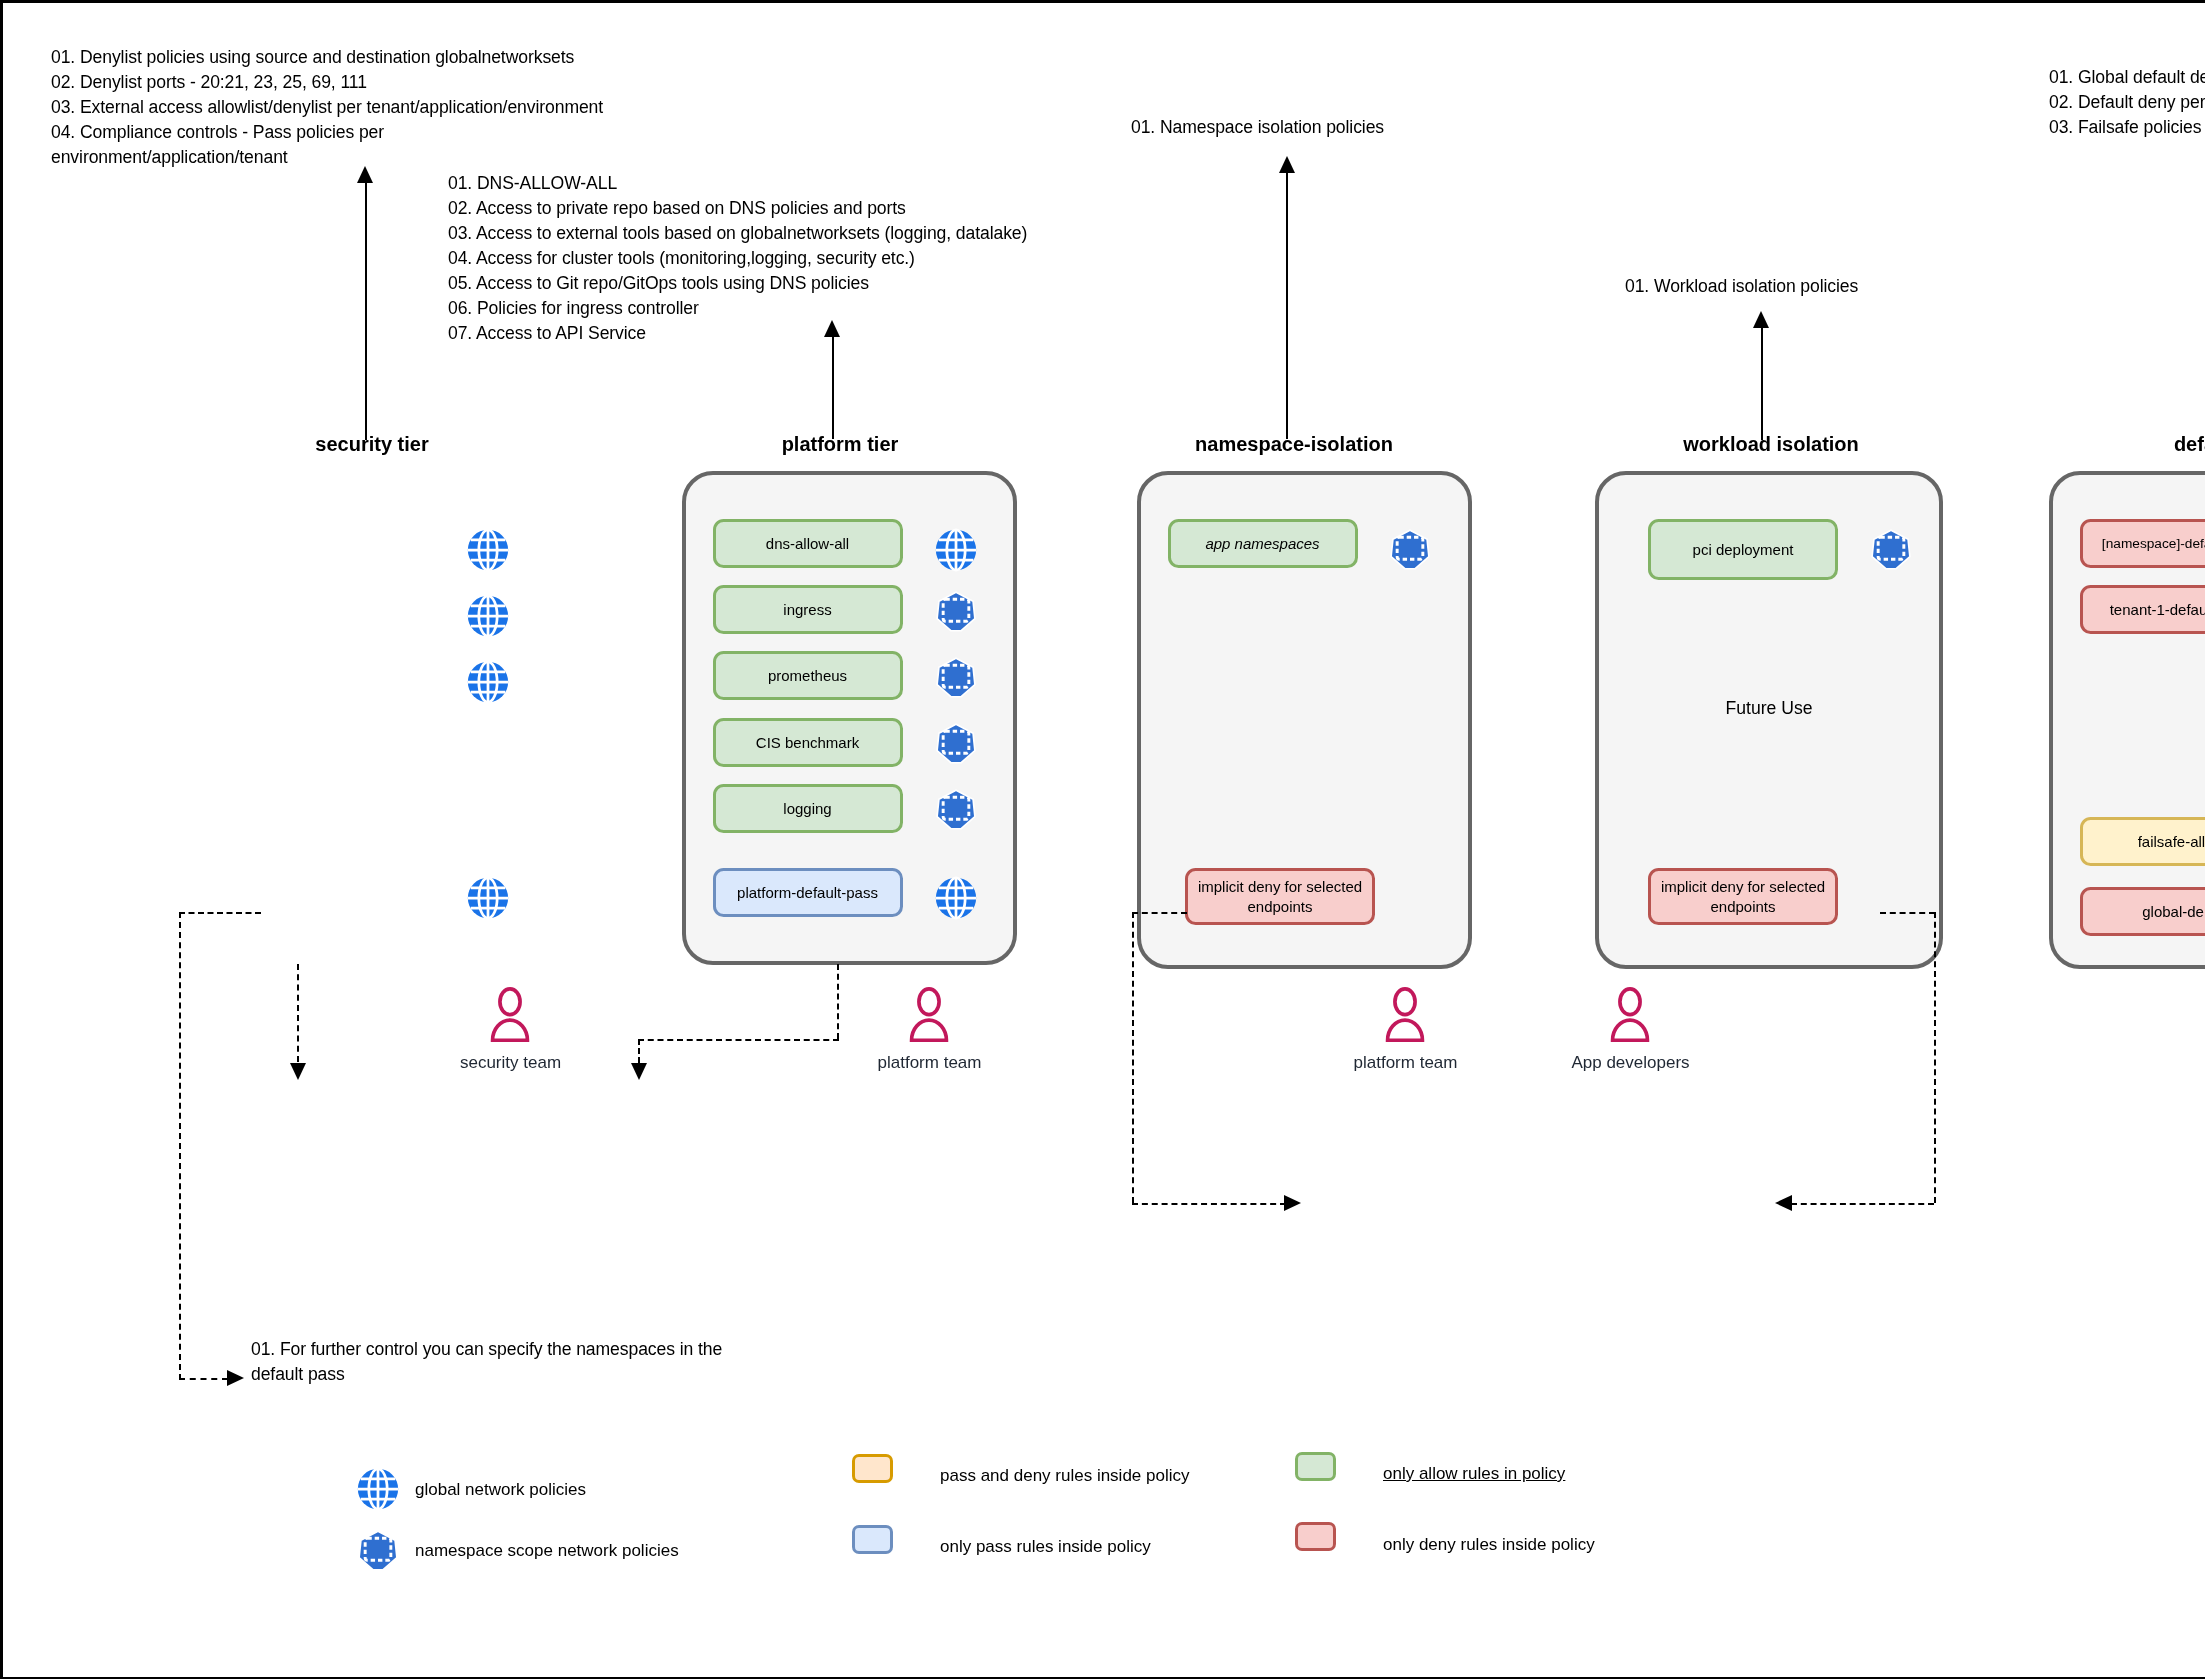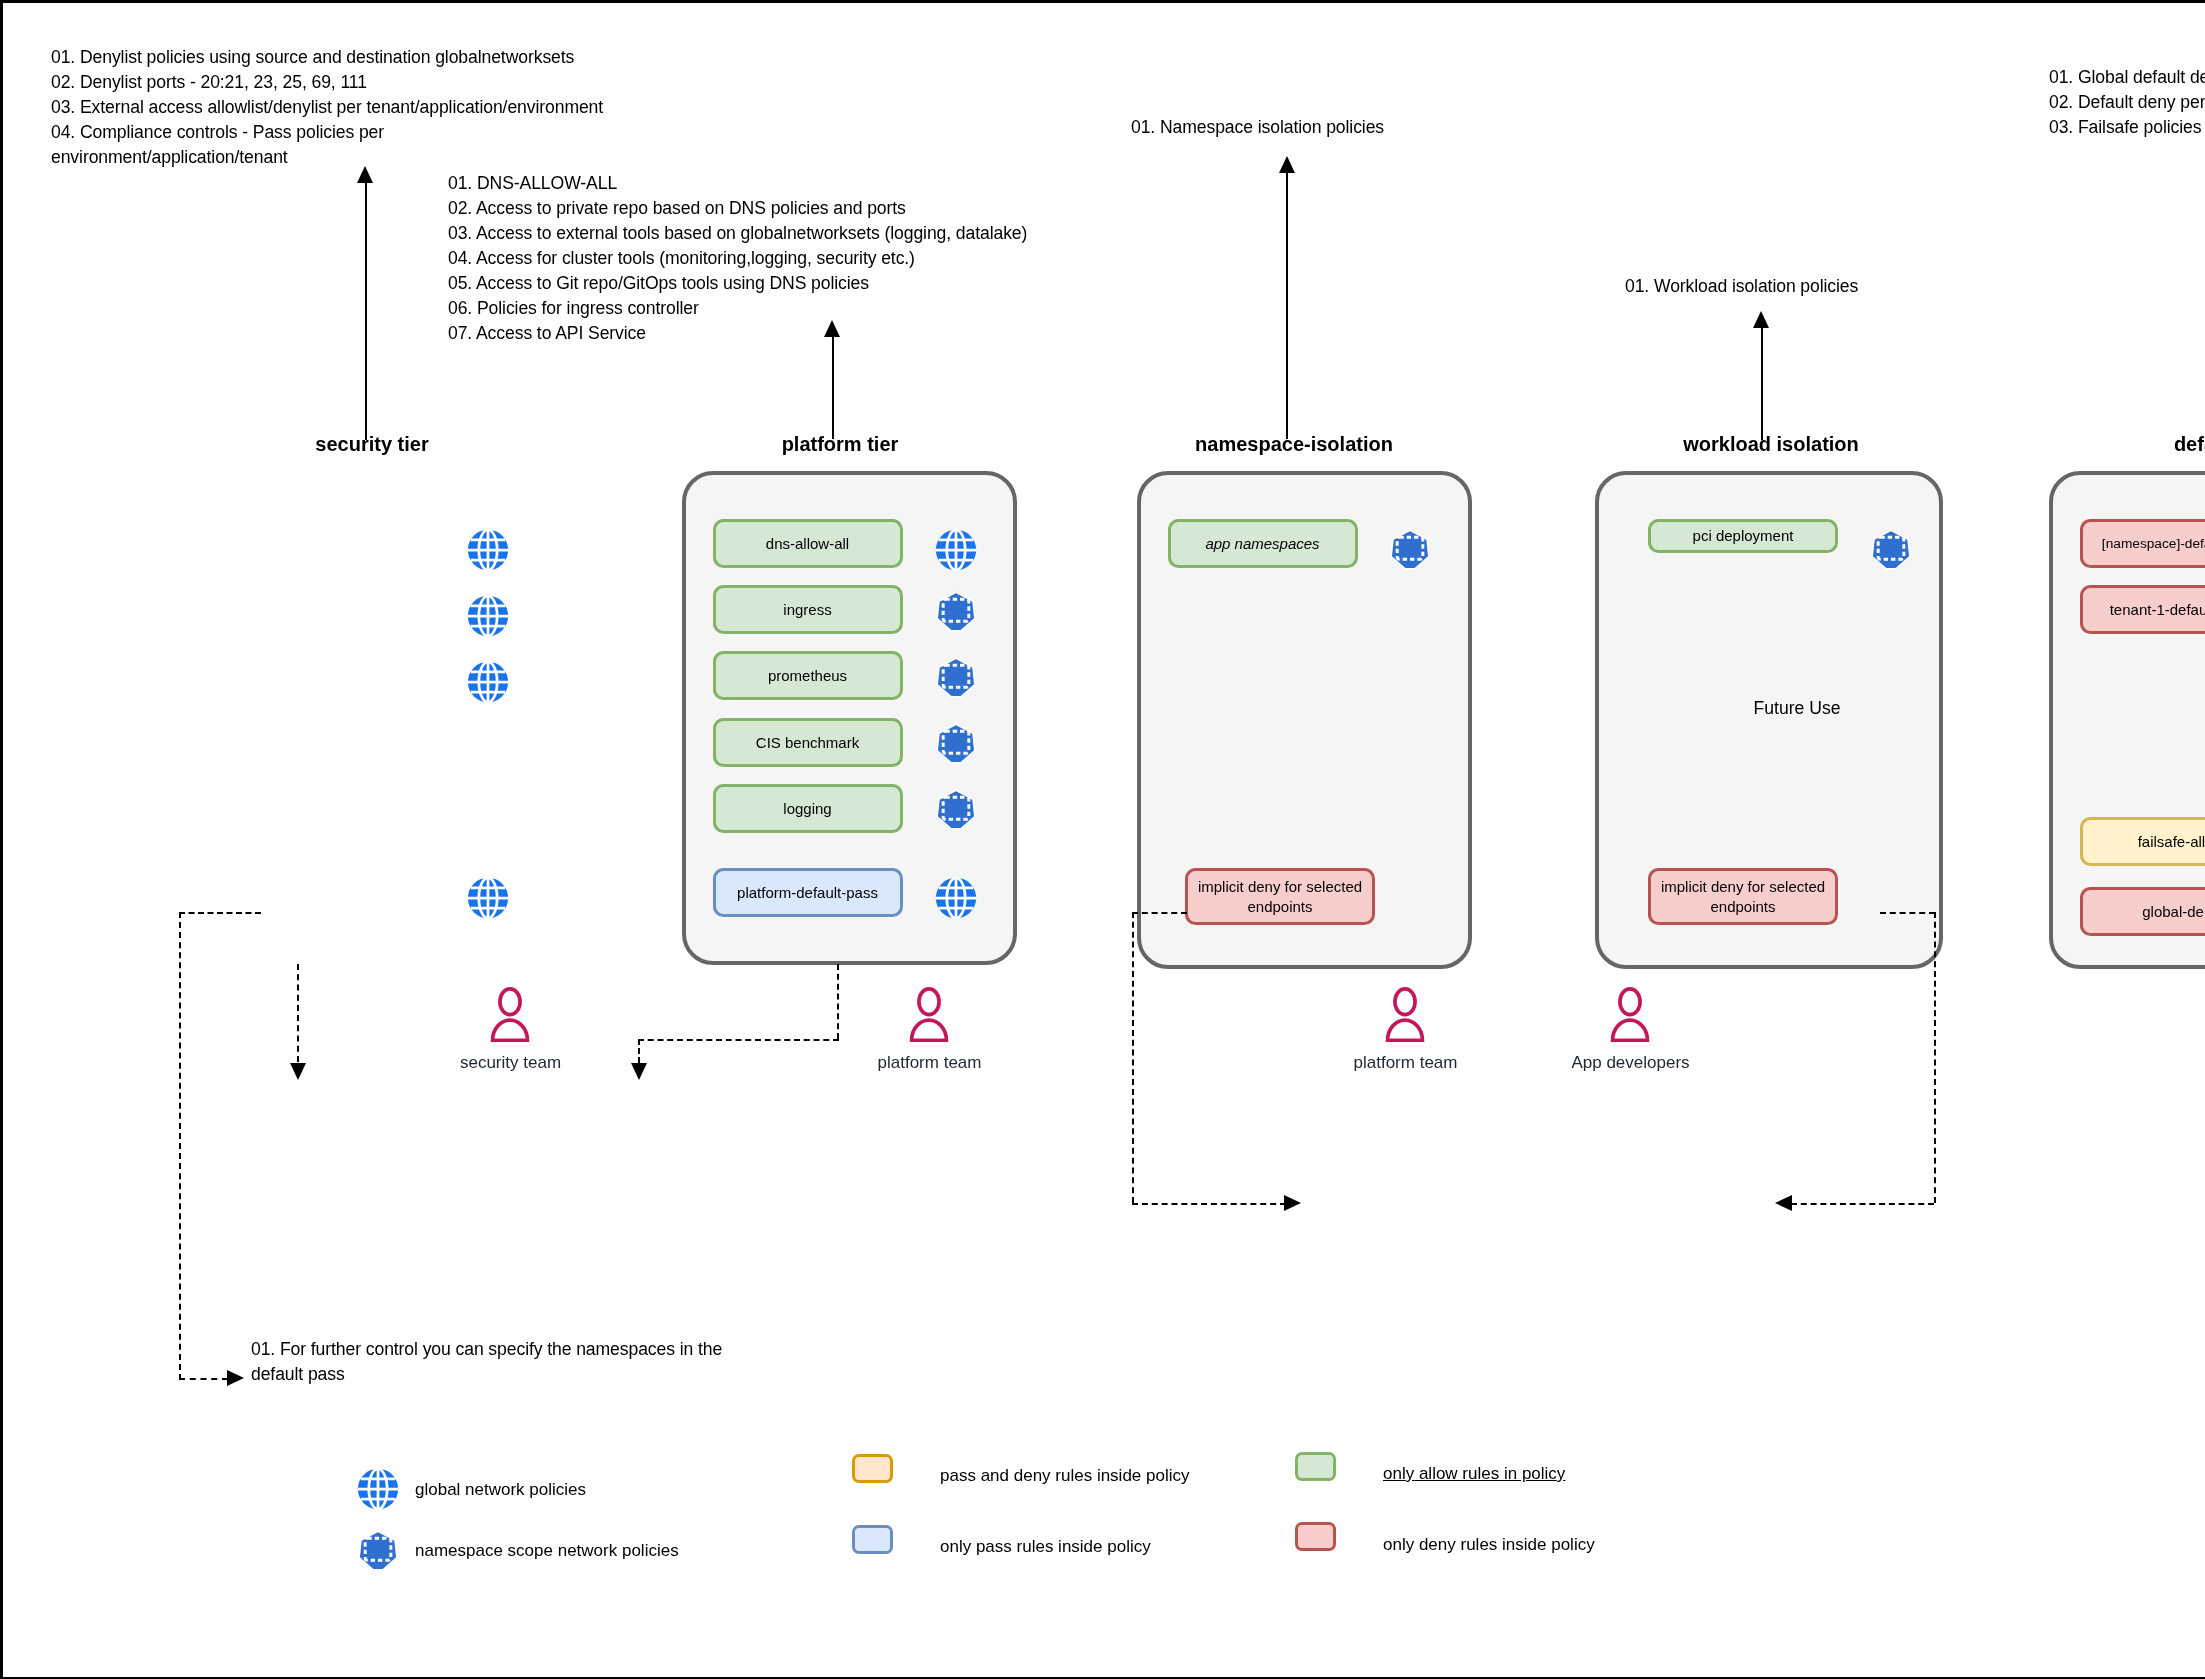--- a/index.html
+++ b/index.html
@@ -59,21 +59,21 @@
     padding:0 5.3px;
   }
   .pill.deny  {background:#f8cecc;border-color:#b85450;}
   .pill.allow {background:#d5e8d4;border-color:#82b366;}
   .pill.pass  {background:#dae8fc;border-color:#6c8ebf;}
   .pill.passdeny{background:#ffe6cc;border-color:#d79b00;}
   .pill.failsafe{background:#fff2cc;border-color:#d6b656;}
 
   .future-use{
     position:absolute;
-    font-size:17.6px;color:#000;text-align:center;width:100%;padding-left:28px;
+    font-size:17.6px;color:#000;text-align:center;width:100%;
   }
 
   
   .icon{position:absolute;}
 
   
   .person-label{
     position:absolute;
     font-size:17px;
     color:#1f2733;
@@ -280,21 +280,21 @@
     <div class="pill deny" style="left:44px;top:393px;width:190px;height:57px;">implicit deny for selected endpoints</div>
   </div>
   <span class="icon" style="left:1385px;top:525px;">
     <svg width="44" height="44" viewBox="0 0 24 24">
       <polygon points="12,1.2 21.3,6.1 22.3,15.6 14.8,22.2 9.2,22.2 1.7,15.6 2.7,6.1" fill="#2f6fd0" stroke="#ffffff" stroke-width="0.9"></polygon>
       <rect x="5" y="5" width="14" height="12" rx="1.2" fill="none" stroke="#fff" stroke-width="1.6" stroke-dasharray="2.4 1.6"></rect>
     </svg>
   </span>
 
   <div class="tier" style="left:1592px;top:468px;width:348px;height:498px;">
-    <div class="pill allow" style="left:49px;top:44px;width:190px;height:34px;">pci deployment</div>
+    <div class="pill allow" style="left:49px;top:44px;width:190px;height:61px;">pci deployment</div>
     <div class="future-use" style="left:0px;top:223px;">Future Use</div>
     <div class="pill deny" style="left:49px;top:393px;width:190px;height:57px;">implicit deny for selected endpoints</div>
   </div>
   <span class="icon" style="left:1866px;top:525px;">
     <svg width="44" height="44" viewBox="0 0 24 24">
       <polygon points="12,1.2 21.3,6.1 22.3,15.6 14.8,22.2 9.2,22.2 1.7,15.6 2.7,6.1" fill="#2f6fd0" stroke="#ffffff" stroke-width="0.9"></polygon>
       <rect x="5" y="5" width="14" height="12" rx="1.2" fill="none" stroke="#fff" stroke-width="1.6" stroke-dasharray="2.4 1.6"></rect>
     </svg>
   </span>
 

